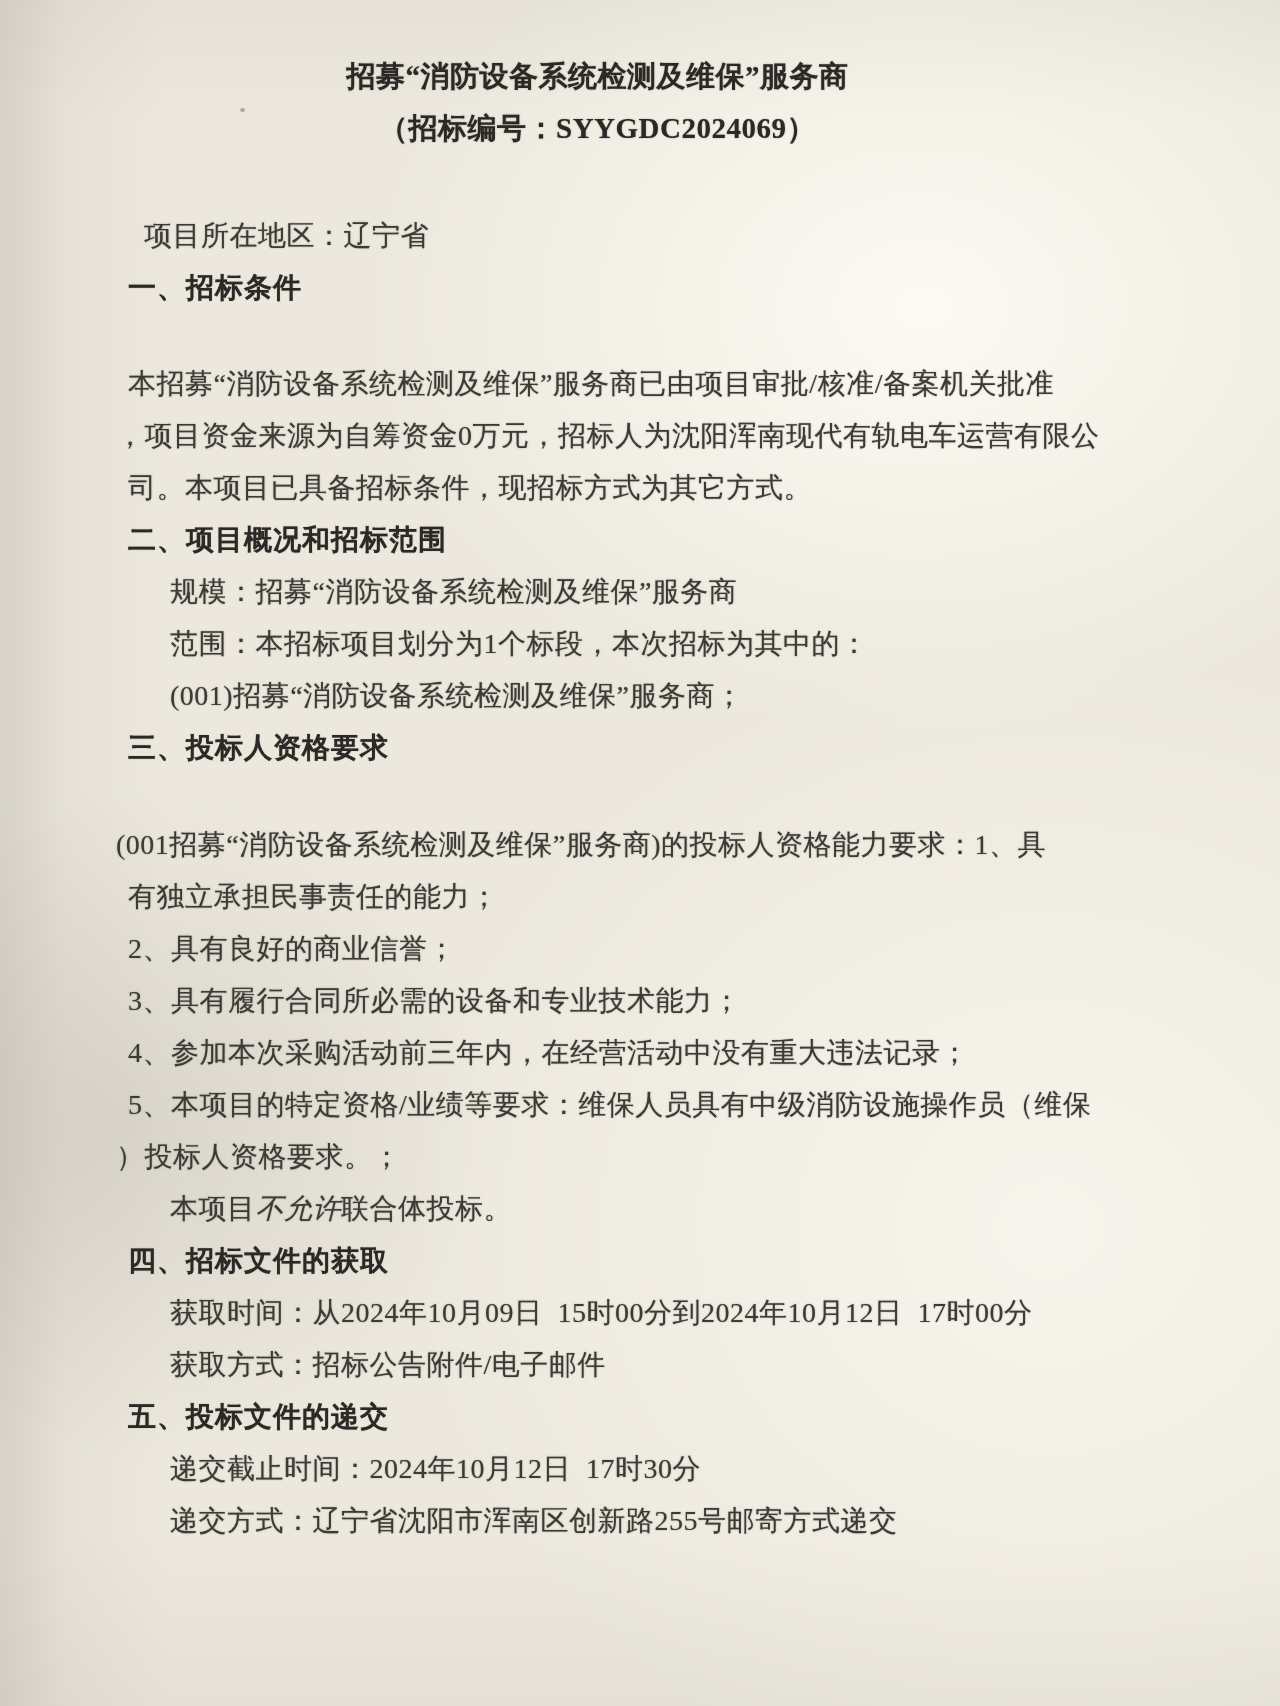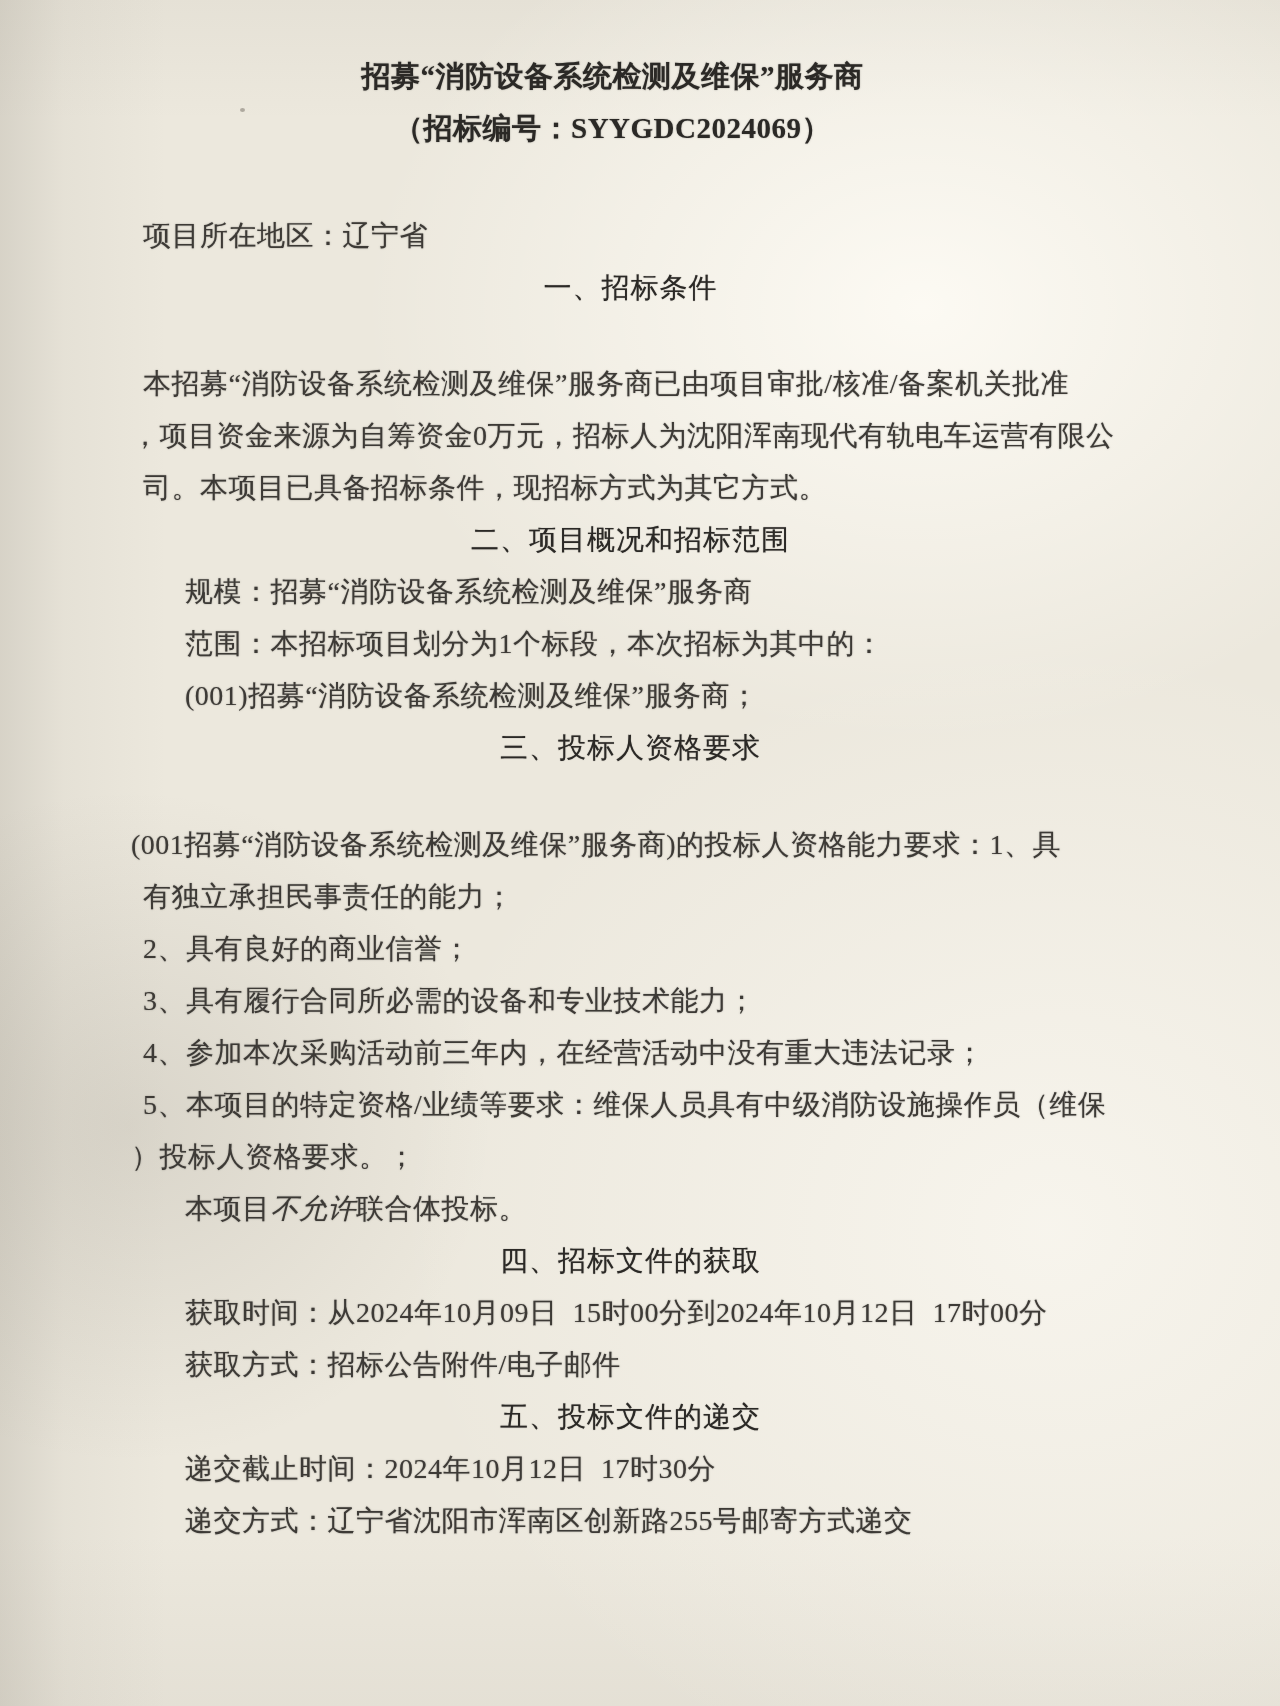--- a/index.html
+++ b/index.html
@@ -24,50 +24,49 @@
       radial-gradient(ellipse 520px 480px at 10% 66%, rgba(118,112,100,0.16), rgba(118,112,100,0) 70%),
       linear-gradient(90deg, rgba(140,134,122,0.22) 0%, rgba(140,134,122,0.07) 5%, rgba(140,134,122,0) 13%),
       linear-gradient(180deg, rgba(150,144,132,0.08) 0%, rgba(150,144,132,0) 7%),
       linear-gradient(0deg, rgba(150,144,132,0.09) 0%, rgba(150,144,132,0) 10%),
       var(--paper);
     font-family: "Liberation Serif", "DejaVu Serif", serif;
     color: var(--ink);
   }
   .content {
     position: absolute;
-    left: 143px;
+    left: 128px;
     top: 50px;
     width: 975px;
   }
   .line {
     height: 52px;
     line-height: 52px;
     font-size: 28px;
     white-space: pre;
     letter-spacing: 0.5px;
     text-shadow: 0 0 1.5px rgba(61,58,54,0.55);
   }
   .title-line {
     text-align: center;
     font-weight: bold;
     font-size: 29px;
     color: var(--ink-bold);
     transform: translateX(-18px);
   }
   .heading {
     font-family: "Liberation Sans", "DejaVu Sans", sans-serif;
-    font-weight: normal;
+    font-weight: bold;
     color: var(--ink-bold);
     letter-spacing: 1px;
     text-shadow: 0 0 1px rgba(43,41,38,0.6);
-    text-align: center;
   }
   .indent { padding-left: 42px; }
   .hang { margin-left: -12px; }
-  .gap-region { margin-top: 56px; }
+  .gap-region { margin-top: 56px; margin-left: 16px; }
   .gap-para { margin-top: 44px; }
   .gap-qual { margin-top: 45px; }
   .italic { font-style: italic; text-align: center; }
   .speck {
     position: absolute;
     width: 5px;
     height: 4px;
     border-radius: 50%;
     background: rgba(100,94,84,0.45);
   }

